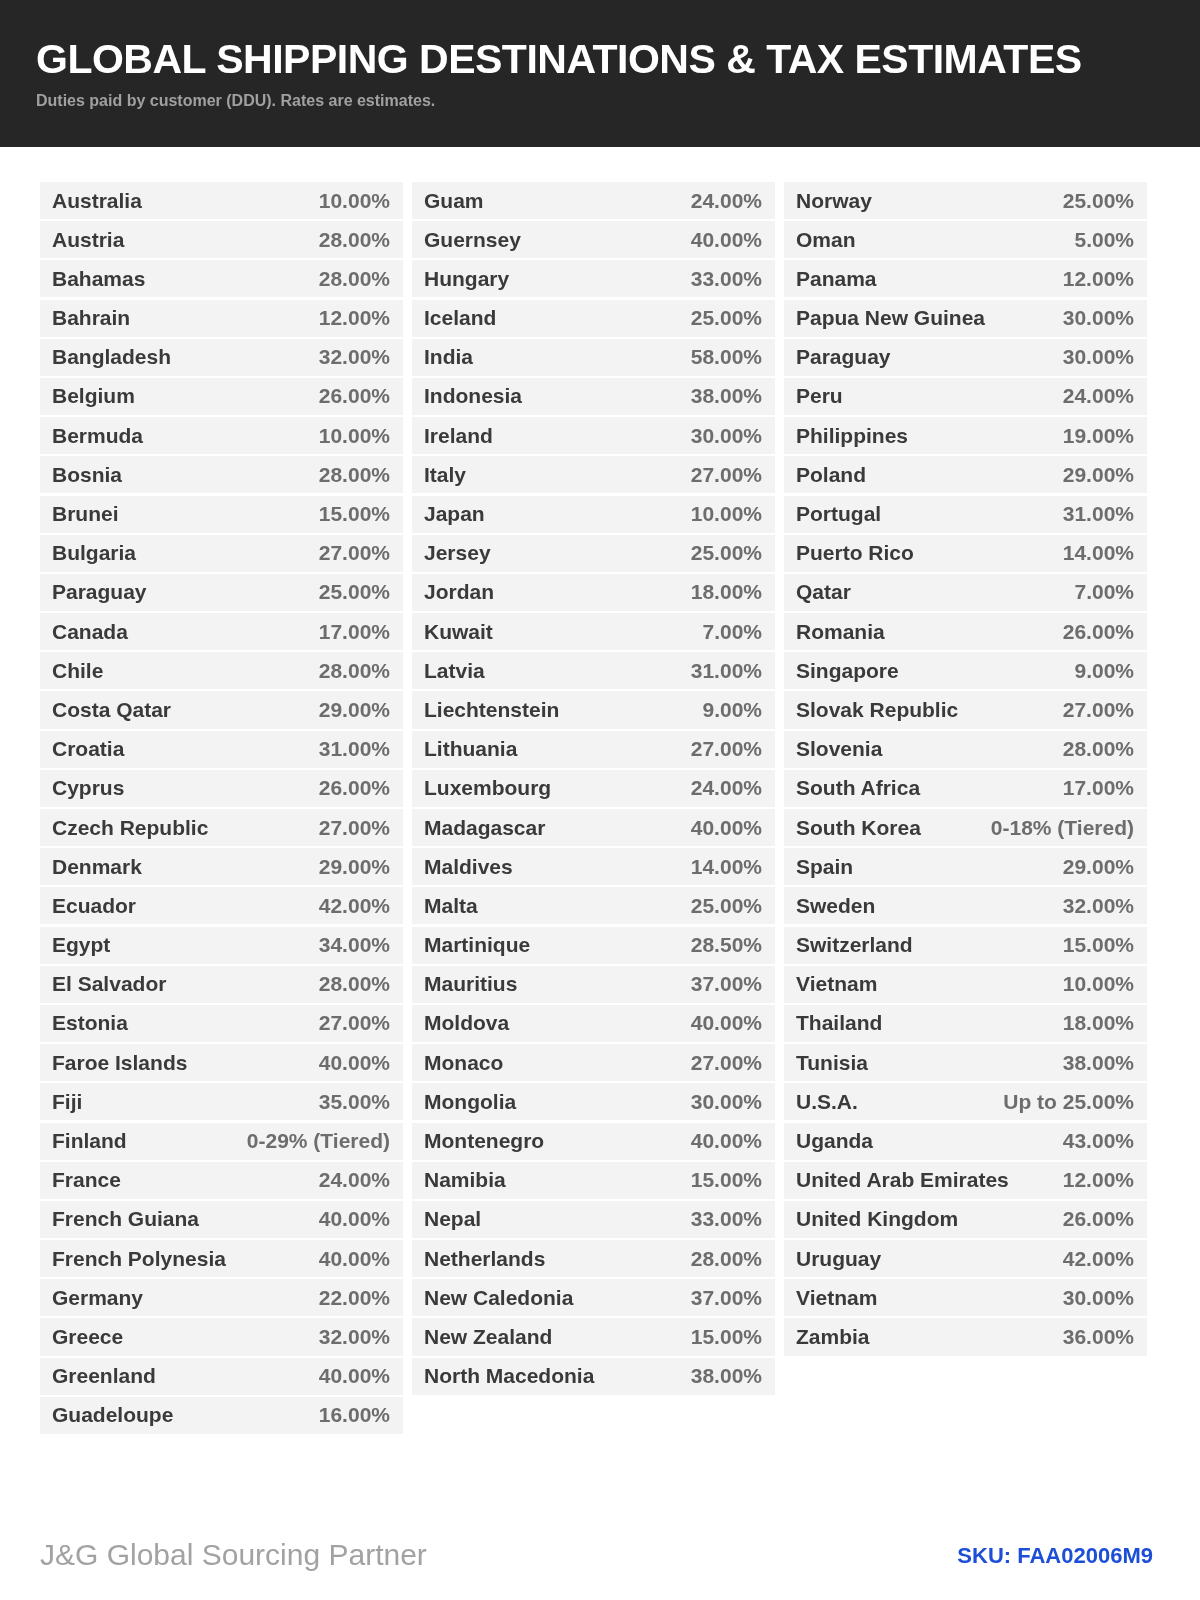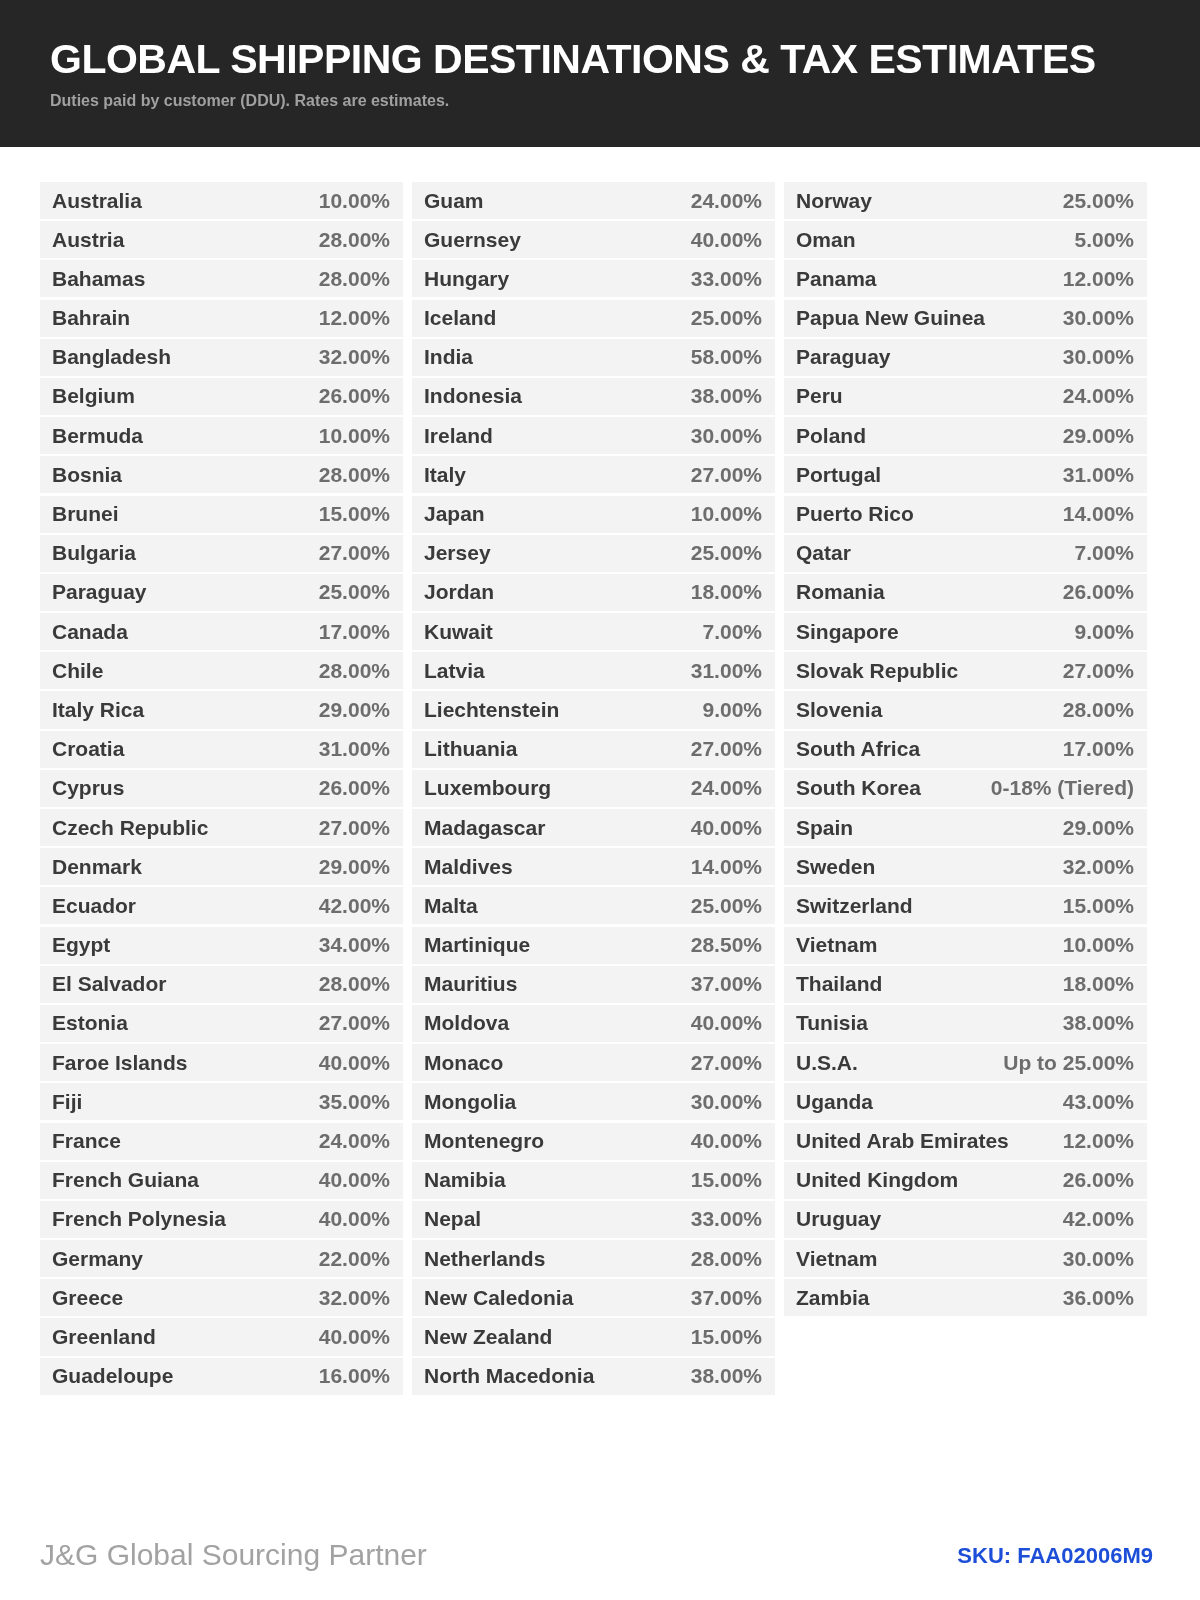--- a/index.html
+++ b/index.html
@@ -8,21 +8,21 @@
     position: relative;
     background: #ffffff;
     font-family: "Liberation Sans", "DejaVu Sans", sans-serif;
     overflow: hidden;
   }
   .header {
     position: absolute;
     top: 0; left: 0;
     width: 1200px; height: 147px;
     background: #262626;
-    padding: 36px 50px 0 50px;
+    padding: 36px 50px 0 36px;
   }
   .title {
     color: #ffffff;
     font-size: 41px;
     font-weight: bold;
     letter-spacing: -0.5px;
     white-space: nowrap;
   }
   .subtitle {
     color: #a0a0a0;
@@ -135,21 +135,21 @@
       </div>
       <div class="row">
         <span class="country">Canada</span>
         <span class="rate">17.00%</span>
       </div>
       <div class="row">
         <span class="country">Chile</span>
         <span class="rate">28.00%</span>
       </div>
       <div class="row">
-        <span class="country">Italy Rica</span>
+        <span class="country">Costa Qatar</span>
         <span class="rate">29.00%</span>
       </div>
       <div class="row">
         <span class="country">Croatia</span>
         <span class="rate">31.00%</span>
       </div>
       <div class="row">
         <span class="country">Cyprus</span>
         <span class="rate">26.00%</span>
       </div>
@@ -179,20 +179,24 @@
       </div>
       <div class="row">
         <span class="country">Faroe Islands</span>
         <span class="rate">40.00%</span>
       </div>
       <div class="row">
         <span class="country">Fiji</span>
         <span class="rate">35.00%</span>
       </div>
       <div class="row">
+        <span class="country">Finland</span>
+        <span class="rate">0-29% (Tiered)</span>
+      </div>
+      <div class="row">
         <span class="country">France</span>
         <span class="rate">24.00%</span>
       </div>
       <div class="row">
         <span class="country">French Guiana</span>
         <span class="rate">40.00%</span>
       </div>
       <div class="row">
         <span class="country">French Polynesia</span>
         <span class="rate">40.00%</span>
@@ -357,20 +361,24 @@
         <span class="country">Papua New Guinea</span>
         <span class="rate">30.00%</span>
       </div>
       <div class="row">
         <span class="country">Paraguay</span>
         <span class="rate">30.00%</span>
       </div>
       <div class="row">
         <span class="country">Peru</span>
         <span class="rate">24.00%</span>
+      </div>
+      <div class="row">
+        <span class="country">Philippines</span>
+        <span class="rate">19.00%</span>
       </div>
       <div class="row">
         <span class="country">Poland</span>
         <span class="rate">29.00%</span>
       </div>
       <div class="row">
         <span class="country">Portugal</span>
         <span class="rate">31.00%</span>
       </div>
       <div class="row">

